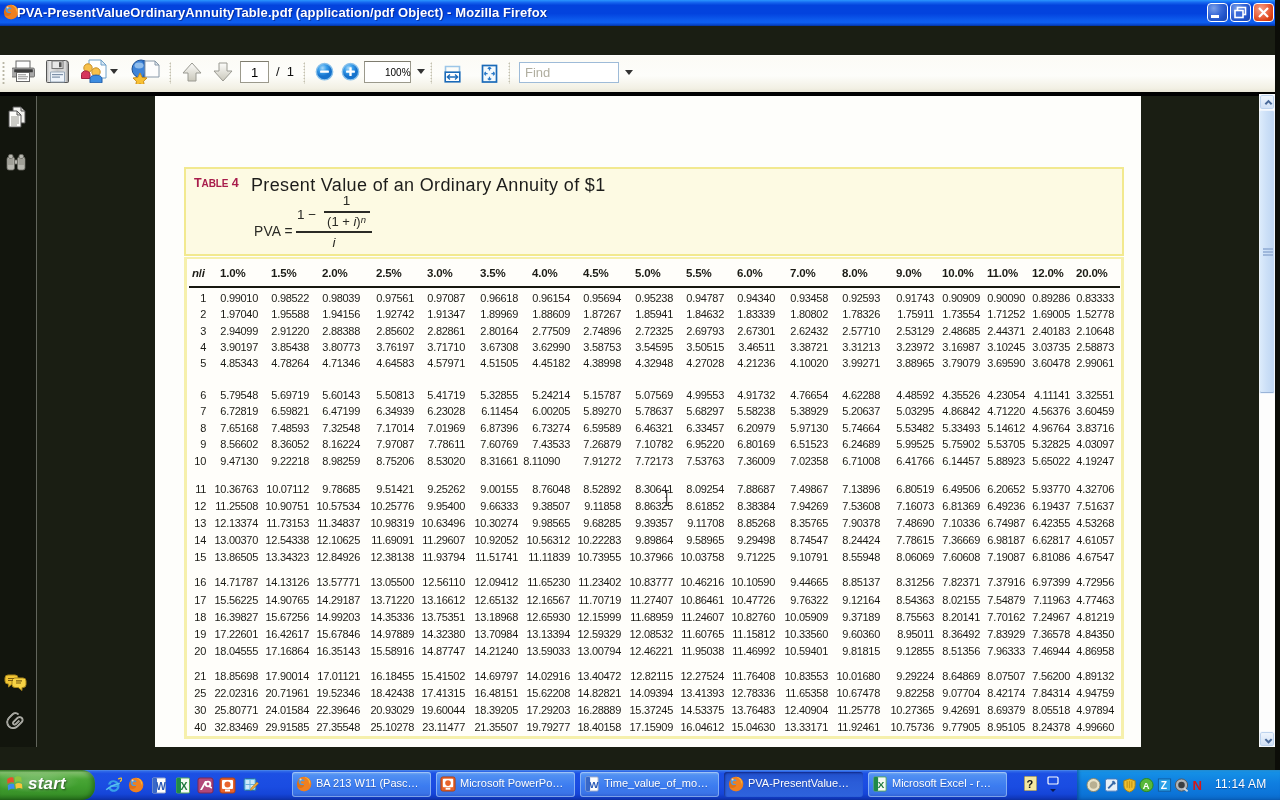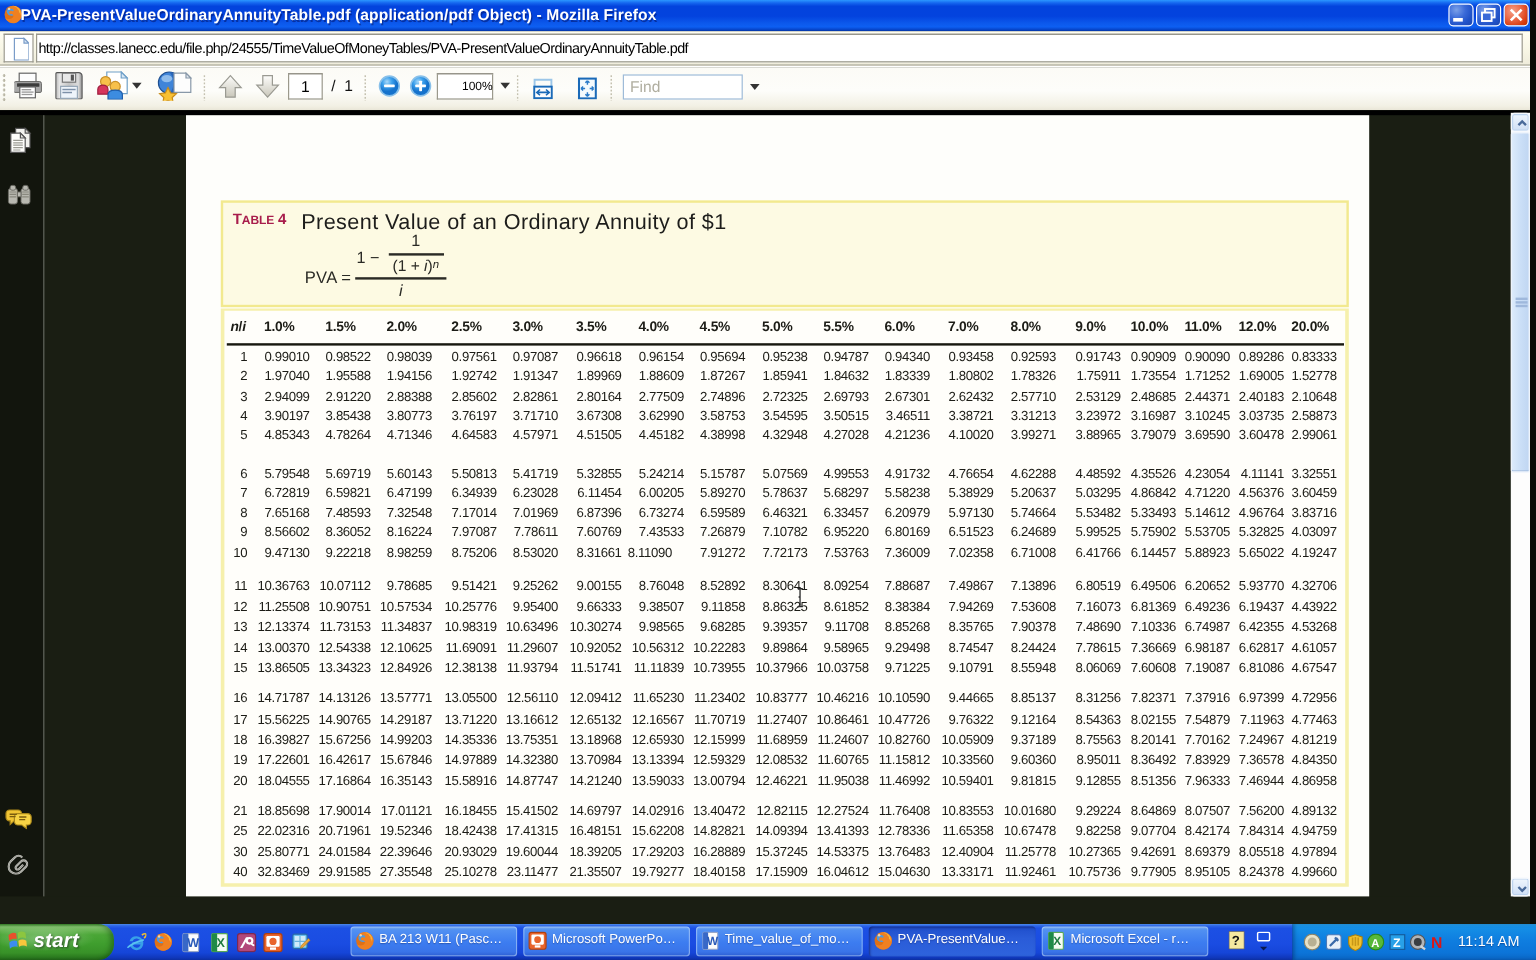--- a/index.html
+++ b/index.html
@@ -89,34 +89,20 @@
     <div class="winbtn" id="btnmin"><svg width="19" height="17" viewBox="0 0 19 17" xmlns="http://www.w3.org/2000/svg">
         <rect x="3" y="11" width="8" height="3" fill="#fff"></rect>
       </svg></div>
     <div class="winbtn" id="btnmax"><svg width="19" height="17" viewBox="0 0 19 17" xmlns="http://www.w3.org/2000/svg">
         <rect x="6.5" y="3.5" width="8" height="7" fill="none" stroke="#fff" stroke-width="1.6"></rect>
         <rect x="4" y="6.5" width="8" height="7" fill="#3a6ad8" stroke="#fff" stroke-width="1.6"></rect>
       </svg></div>
     <div class="winbtn" id="btncls"><svg width="19" height="17" viewBox="0 0 19 17" xmlns="http://www.w3.org/2000/svg">
         <path d="M5 4l9 9M14 4l-9 9" stroke="#fff" stroke-width="2.2"></path>
       </svg></div>
-    <div id="addr">
-      <div class="sunken" id="favbox">
-        <svg class="abs" style="left:4px;top:2px" width="16" height="20" viewBox="0 0 16 20" xmlns="http://www.w3.org/2000/svg">
-          <path d="M4 1h8l4 4v14H4z" fill="#fff" stroke="#7a9cc8"></path>
-<path d="M12 1l4 4h-4z" fill="#d8e6f5" stroke="#7a9cc8"></path>
-        </svg>
-      </div>
-      <div class="sunken" id="urlbox">
-        <div id="urltext">http://classes.lanecc.edu/file.php/24555/TimeValueOfMoneyTables/PVA-PresentValueOrdinaryAnnuityTable.pdf</div>
-      </div>
-      <svg class="abs" style="left:1246px;top:31px" width="19" height="19" viewBox="0 0 19 19" xmlns="http://www.w3.org/2000/svg">
-        <path d="M10 1.5l2.5 5.4 5.9.6-4.4 4 1.2 5.8L10 14.4l-5.2 2.9 1.2-5.8-4.4-4 5.9-.6z" fill="none" stroke="#b0aea2" stroke-width="1.3"></path>
-      </svg>
-    </div>
     <div id="toolbar"></div>
     <div class="grip" style="left:2px;top:61px"></div>
     <svg class="abs" style="left:12px;top:60px" width="23" height="23" viewBox="0 0 23 23" xmlns="http://www.w3.org/2000/svg">
       <rect x="4" y="1" width="14" height="8" fill="#fdfdfd" stroke="#666"></rect>
 <path d="M1 8h20a1.5 1.5 0 0 1 1.5 1.5V16a1 1 0 0 1-1 1H.5a1 1 0 0 1-1-1V9.5A1.5 1.5 0 0 1 1 8z" fill="#a8a8a8" stroke="#60605e" stroke-width=".8"></path>
 <rect x="2.2" y="9.3" width="18.6" height="3" rx=".5" fill="#3c3c3c"></rect>
 <rect x="4.5" y="12.5" width="13" height="9" fill="#fff" stroke="#666"></rect>
 <rect x="6" y="14.2" width="8" height="1.1" fill="#999"></rect>
       <rect x="6" y="16.2" width="10" height="1.1" fill="#999"></rect>
       <rect x="6" y="18.2" width="9" height="1.1" fill="#999"></rect>
@@ -511,21 +497,21 @@
           <span class="c" style="left:404px;width:62px">9.11858</span>
           <span class="c" style="left:456px;width:62px">8.86325</span>
           <span class="c" style="left:507px;width:62px">8.61852</span>
           <span class="c" style="left:558px;width:62px">8.38384</span>
           <span class="c" style="left:611px;width:62px">7.94269</span>
           <span class="c" style="left:663px;width:62px">7.53608</span>
           <span class="c" style="left:717px;width:62px">7.16073</span>
           <span class="c" style="left:763px;width:62px">6.81369</span>
           <span class="c" style="left:808px;width:62px">6.49236</span>
           <span class="c" style="left:853px;width:62px">6.19437</span>
-          <span class="c" style="left:897px;width:62px">4.43922</span>
+          <span class="c" style="left:897px;width:62px">7.51637</span>
         </div>
 <div class="trow" style="top:420.8px">
           <span class="c" style="left:-11px;width:62px">13</span>
           <span class="c" style="left:41px;width:62px">12.13374</span>
           <span class="c" style="left:92px;width:62px">11.73153</span>
           <span class="c" style="left:143px;width:62px">11.34837</span>
           <span class="c" style="left:197px;width:62px">10.98319</span>
           <span class="c" style="left:248px;width:62px">10.63496</span>
           <span class="c" style="left:301px;width:62px">10.30274</span>
           <span class="c" style="left:353px;width:62px">9.98565</span>

